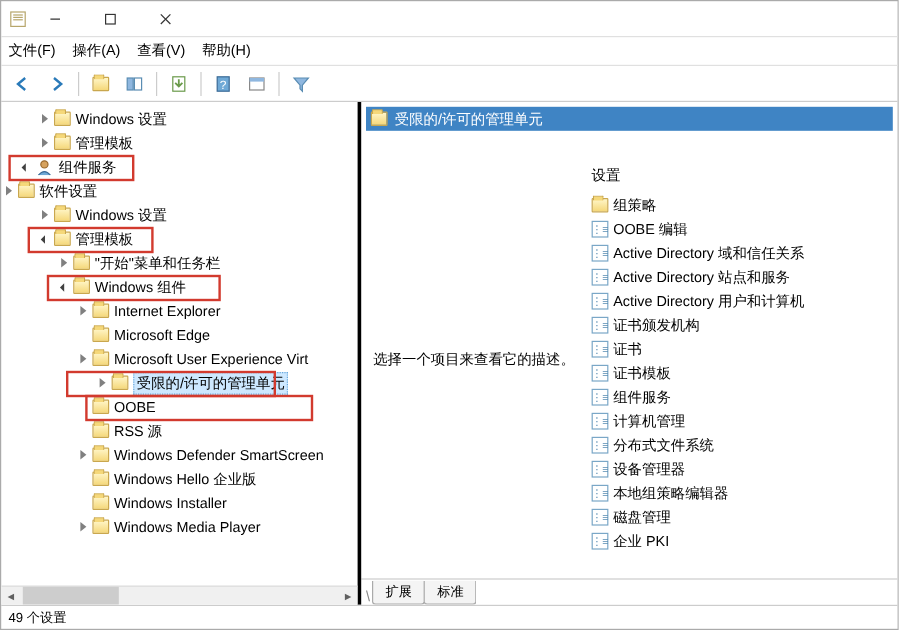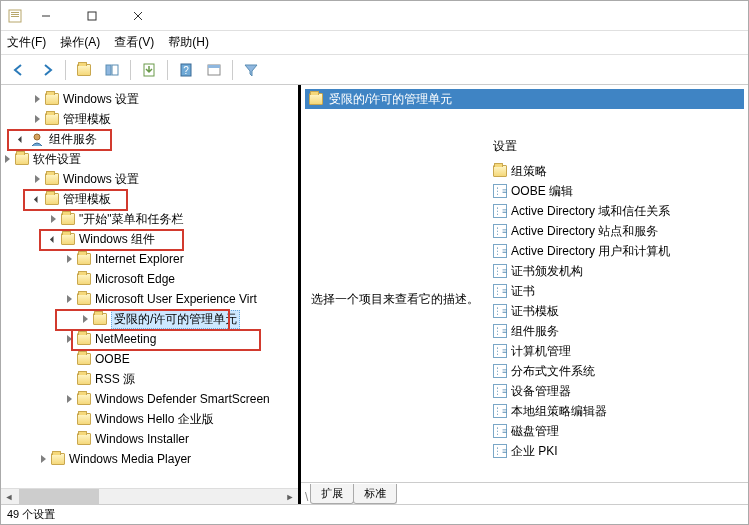--- a/index.html
+++ b/index.html
@@ -202,25 +202,20 @@
             <span class="expander closed"></span>
             <span class="folder-icon"></span>
             <span class="tree-label">Microsoft User Experience Virt</span>
           </div>
         <div class="tree-row" style="padding-left:78px">
             <span class="expander closed"></span>
             <span class="folder-icon"></span>
             <span class="tree-label selected">受限的/许可的管理单元</span>
           </div>
         <div class="tree-row" style="padding-left:62px">
-            <span class="expander closed"></span>
-            <span class="folder-icon"></span>
-            <span class="tree-label">NetMeeting</span>
-          </div>
-        <div class="tree-row" style="padding-left:62px">
             <span class="expander none"></span>
             <span class="folder-icon"></span>
             <span class="tree-label">OOBE</span>
           </div>
         <div class="tree-row" style="padding-left:62px">
             <span class="expander none"></span>
             <span class="folder-icon"></span>
             <span class="tree-label">RSS 源</span>
           </div>
         <div class="tree-row" style="padding-left:62px">
@@ -231,21 +226,21 @@
         <div class="tree-row" style="padding-left:62px">
             <span class="expander none"></span>
             <span class="folder-icon"></span>
             <span class="tree-label">Windows Hello 企业版</span>
           </div>
         <div class="tree-row" style="padding-left:62px">
             <span class="expander none"></span>
             <span class="folder-icon"></span>
             <span class="tree-label">Windows Installer</span>
           </div>
-        <div class="tree-row" style="padding-left:36px">
+        <div class="tree-row" style="padding-left:62px">
             <span class="expander closed"></span>
             <span class="folder-icon"></span>
             <span class="tree-label">Windows Media Player</span>
           </div>
 
         <div class="redbox rb1"></div>
         <div class="redbox rb2"></div>
         <div class="redbox rb3"></div>
         <div class="redbox rb4"></div>
         <div class="redbox rb5"></div>

